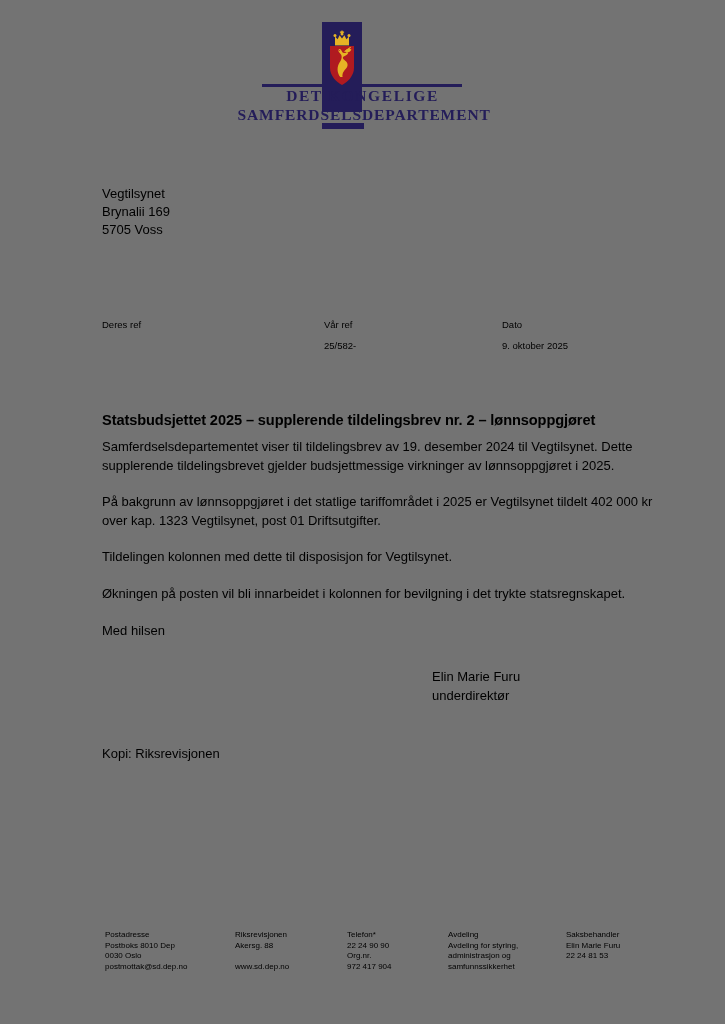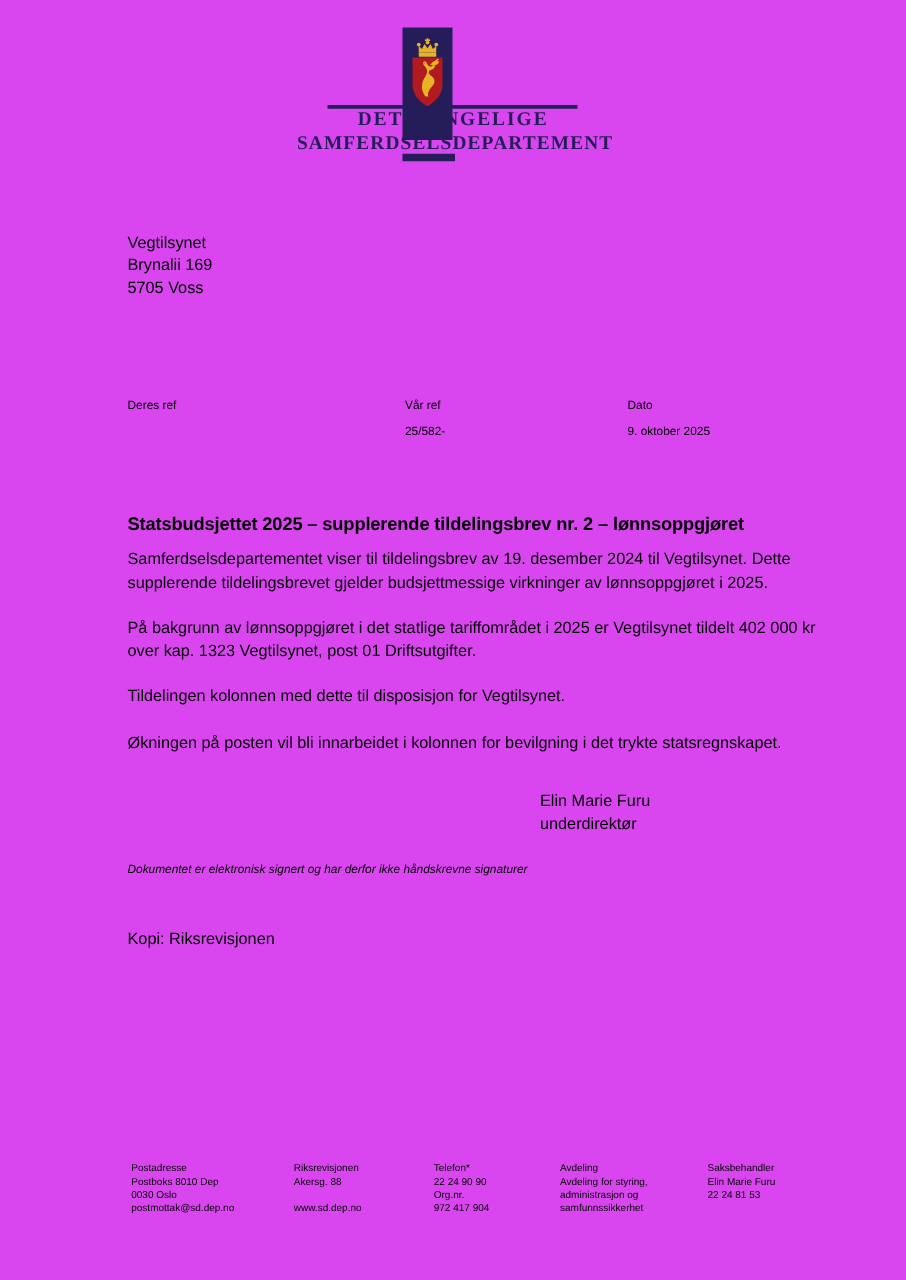--- a/index.html
+++ b/index.html
@@ -13,21 +13,21 @@
     position: relative;
     font-family: "Liberation Sans", sans-serif;
     color: #000000;
     overflow: hidden;
   }
 
   .page {
     position: relative;
     width: 725px;
     height: 1024px;
-    background: #d946ef;
+    background: #737373;
   }
 
   
   .letterhead {
     position: absolute;
     left: 0;
     top: 22px;
     width: 725px;
     height: 110px;
   }
@@ -278,29 +278,29 @@
       </div>
     </div>
 
     <div class="letter">
       <h1 class="doc-title">Statsbudsjettet 2025 – supplerende tildelingsbrev nr. 2 – lønnsoppgjøret</h1>
 
       <p class="para tight">Samferdselsdepartementet viser til tildelingsbrev av 19. desember 2024 til Vegtilsynet. Dette supplerende tildelingsbrevet gjelder budsjettmessige virkninger av lønnsoppgjøret i 2025.</p>
       <p class="para">På bakgrunn av lønnsoppgjøret i det statlige tariffområdet i 2025 er Vegtilsynet tildelt 402 000 kr over kap. 1323 Vegtilsynet, post 01 Driftsutgifter.</p>
       <p class="para">Tildelingen kolonnen med dette til disposisjon for Vegtilsynet.</p>
       <p class="para">Økningen på posten vil bli innarbeidet i kolonnen for bevilgning i det trykte statsregnskapet.</p>
+      <p class="para">Med hilsen</p>
 
       <div class="sign-block">
         <div class="sign-right">
           <div>Elin Marie Furu</div>
           <div>underdirektør</div>
         </div>
       </div>
 
-      <div class="esign-note">Dokumentet er elektronisk signert og har derfor ikke håndskrevne signaturer</div>
 
       <div class="copy-line">Kopi: Riksrevisjonen</div>
     </div>
   </div>
 
   <div class="footer">
     <div class="fcol f1">
       <div>Postadresse</div>
       <div>Postboks 8010 Dep</div>
       <div>0030 Oslo</div>

